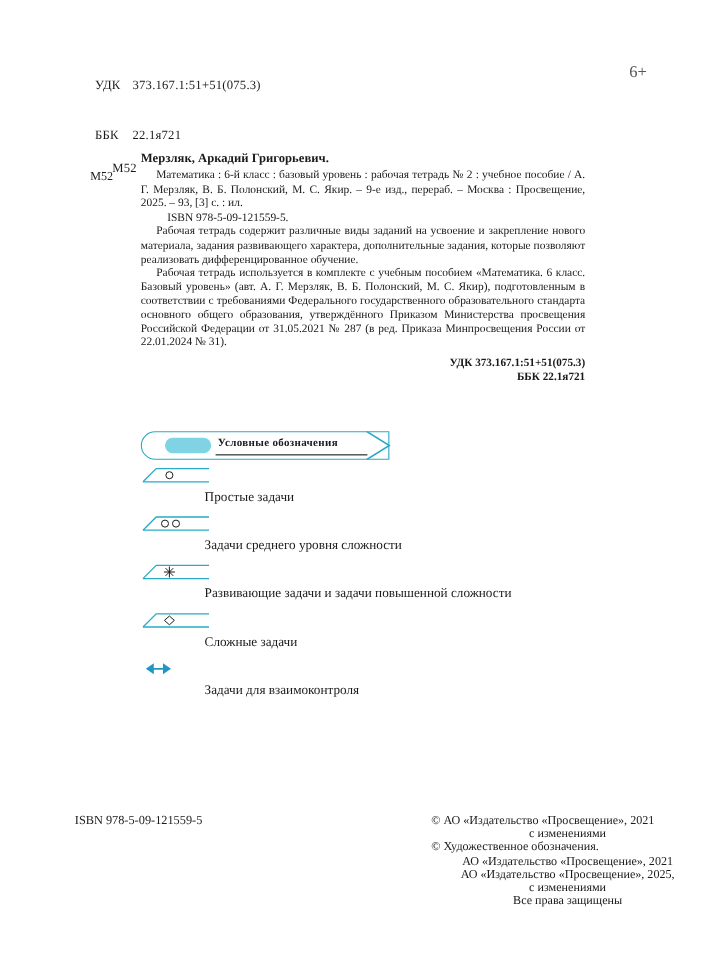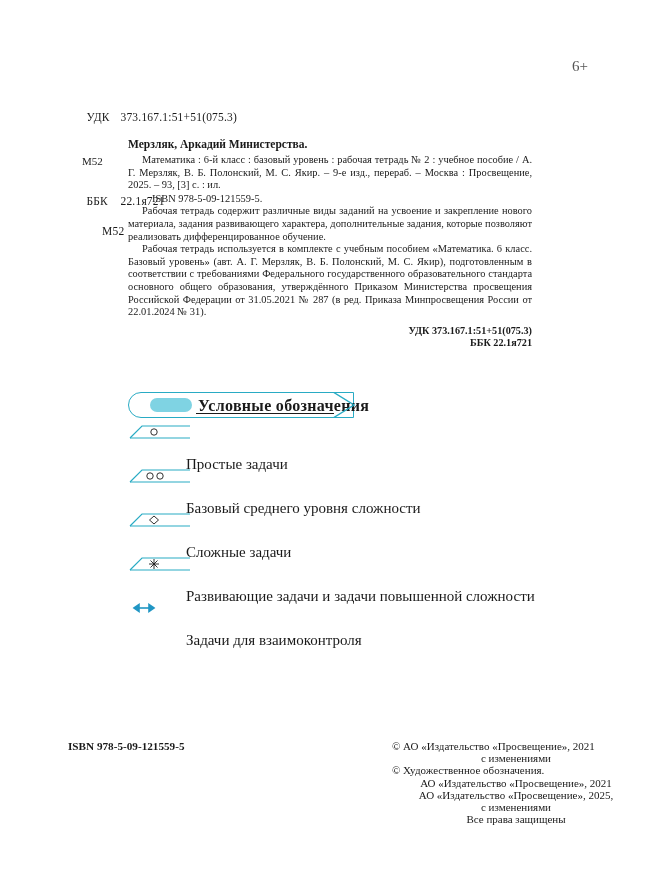--- a/index.html
+++ b/index.html
@@ -31,21 +31,20 @@
     font-size: 11.5px;
     line-height: 15px;
     letter-spacing: 0.2px;
   }
   .codes .row {
     white-space: pre;
   }
   .codes .lbl {
     display: inline-block;
     width: 34px;
-    margin-top: 39px;
   }
   .codes .m52 {
     margin-left: 34px;
     display: block;
   }
 
   .age-rating {
     position: absolute;
     right: 62px;
     top: 58px;
@@ -121,21 +120,21 @@
     width: 42px;
     height: 14px;
     background: #7fd3e3;
     border-radius: 7px;
   }
   .legend-header .title {
     position: absolute;
     left: 70px;
     top: 5px;
     font-weight: bold;
-    font-size: 16px;
+    font-size: 10px;
     letter-spacing: 0.3px;
     white-space: nowrap;
   }
   .legend-header .underline {
     position: absolute;
     left: 68px;
     top: 21px;
     width: 138px;
     height: 1.2px;
     background: #1a1a1a;
@@ -155,31 +154,31 @@
   .legend-item .mark {
     position: absolute;
     left: 0;
     top: 0;
     width: 64px;
     height: 22px;
   }
   .legend-item .txt {
     position: absolute;
     left: 58px;
-    top: 34px;
-    font-size: 15px;
+    top: 22px;
+    font-size: 12px;
     white-space: nowrap;
   }
 
   
   .isbn-foot {
     position: absolute;
     left: 68px;
     top: 740px;
-    font-weight: bold;
+    font-weight: normal;
     font-size: 11.2px;
   }
   .copyright {
     position: absolute;
     left: 392px;
     top: 740px;
     font-size: 11px;
     line-height: 12.2px;
     width: 240px;
   }
@@ -198,21 +197,21 @@
     <div class="row">
       <span class="lbl">ББК</span><span>22.1я721</span>
     </div>
     <span class="m52">М52</span>
   </div>
 
   <div class="age-rating">6+</div>
 
   <div class="bib">
     <span class="marker">М52</span>
-    <span class="author">Мерзляк, Аркадий Министерства.</span>
+    <span class="author">Мерзляк, Аркадий Григорьевич.</span>
     <p>Математика : 6-й класс : базовый уровень : рабочая тетрадь № 2 : учебное пособие / А. Г. Мерзляк, В. Б. Полонский, М. С. Якир. – 9-е изд., перераб. – Москва : Просвещение, 2025. – 93, [3] с. : ил.</p>
     <p class="isbn">ISBN 978-5-09-121559-5.</p>
     <p>Рабочая тетрадь содержит различные виды заданий на усвоение и закрепление нового материала, задания развивающего характера, дополнительные задания, которые позволяют реализовать дифференцированное обучение.</p>
     <p>Рабочая тетрадь используется в комплекте с учебным пособием «Математика. 6 класс. Базовый уровень» (авт. А. Г. Мерзляк, В. Б. Полонский, М. С. Якир), подготовленным в соответствии с требованиями Федерального государственного образовательного стандарта основного общего образования, утверждённого Приказом Министерства просвещения Российской Федерации от 31.05.2021 № 287 (в ред. Приказа Минпросвещения России от 22.01.2024 № 31).</p>
     <div class="udk-foot">
       <div>УДК 373.167.1:51+51(075.3)</div>
       <div>ББК 22.1я721</div>
     </div>
   </div>
 
@@ -237,44 +236,44 @@
       <div class="txt">Простые задачи</div>
     </div>
 
     <div class="legend-item">
       <svg class="mark" viewBox="0 0 64 22">
         <path d="M2 16 L14 4 L62 4" fill="none" stroke="#29abc4" stroke-width="1.2"></path>
         <path d="M2 16 L62 16" fill="none" stroke="#29abc4" stroke-width="1.2"></path>
         <circle cx="22" cy="10" r="3.2" fill="none" stroke="#1a1a1a" stroke-width="0.9"></circle>
         <circle cx="32" cy="10" r="3.2" fill="none" stroke="#1a1a1a" stroke-width="0.9"></circle>
       </svg>
-      <div class="txt">Базовый среднего уровня сложности</div>
-    </div>
-
-    <div class="legend-item">
-      <svg class="mark" viewBox="0 0 64 22">
-        <path d="M2 16 L14 4 L62 4" fill="none" stroke="#29abc4" stroke-width="1.2"></path>
-        <path d="M2 16 L62 16" fill="none" stroke="#29abc4" stroke-width="1.2"></path>
-        <path d="M26 6 L30.5 10 L26 14 L21.5 10 Z" fill="none" stroke="#1a1a1a" stroke-width="0.9"></path>
-      </svg>
-      <div class="txt">Сложные задачи</div>
+      <div class="txt">Задачи среднего уровня сложности</div>
     </div>
 
     <div class="legend-item">
       <svg class="mark" viewBox="0 0 64 22">
         <path d="M2 16 L14 4 L62 4" fill="none" stroke="#29abc4" stroke-width="1.2"></path>
         <path d="M2 16 L62 16" fill="none" stroke="#29abc4" stroke-width="1.2"></path>
         <g stroke="#1a1a1a" stroke-width="0.9">
           <line x1="26" y1="5" x2="26" y2="15"></line>
           <line x1="21" y1="10" x2="31" y2="10"></line>
           <line x1="22.5" y1="6.5" x2="29.5" y2="13.5"></line>
           <line x1="29.5" y1="6.5" x2="22.5" y2="13.5"></line>
         </g>
       </svg>
       <div class="txt">Развивающие задачи и задачи повышенной сложности</div>
+    </div>
+
+    <div class="legend-item">
+      <svg class="mark" viewBox="0 0 64 22">
+        <path d="M2 16 L14 4 L62 4" fill="none" stroke="#29abc4" stroke-width="1.2"></path>
+        <path d="M2 16 L62 16" fill="none" stroke="#29abc4" stroke-width="1.2"></path>
+        <path d="M26 6 L30.5 10 L26 14 L21.5 10 Z" fill="none" stroke="#1a1a1a" stroke-width="0.9"></path>
+      </svg>
+      <div class="txt">Сложные задачи</div>
     </div>
 
     <div class="legend-item">
       <svg class="mark" viewBox="0 0 64 22">
         <g fill="#2196c4" stroke="#2196c4" stroke-width="1.6">
           <line x1="6" y1="10" x2="26" y2="10"></line>
           <path d="M6 10 L11 6.5 L11 13.5 Z"></path>
           <path d="M26 10 L21 6.5 L21 13.5 Z"></path>
         </g>
       </svg>

